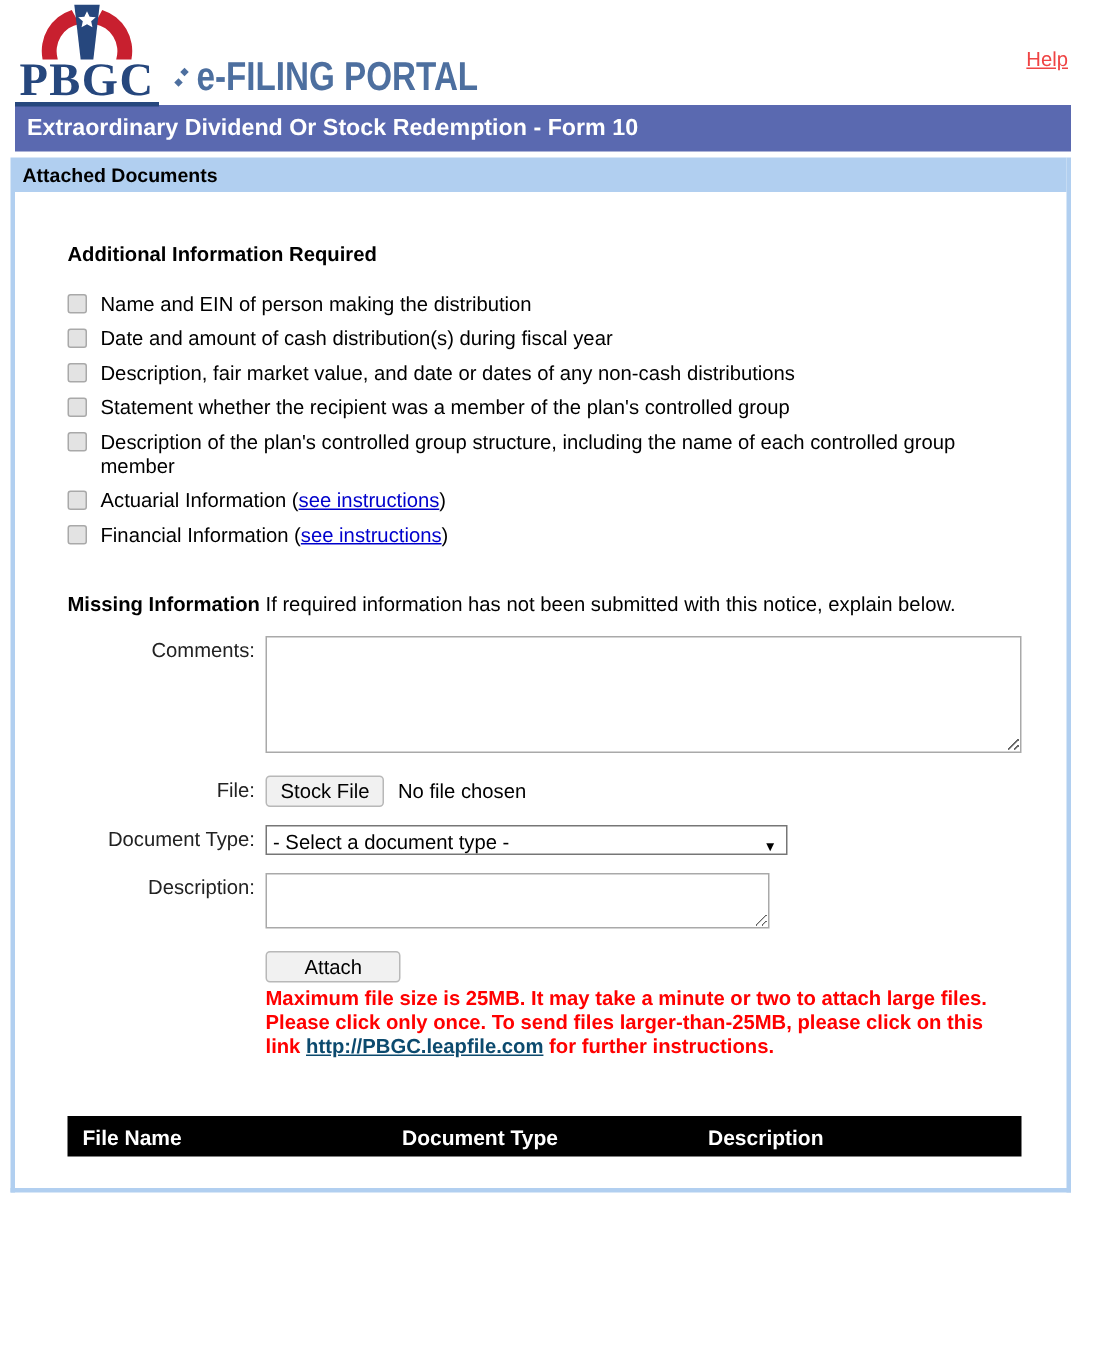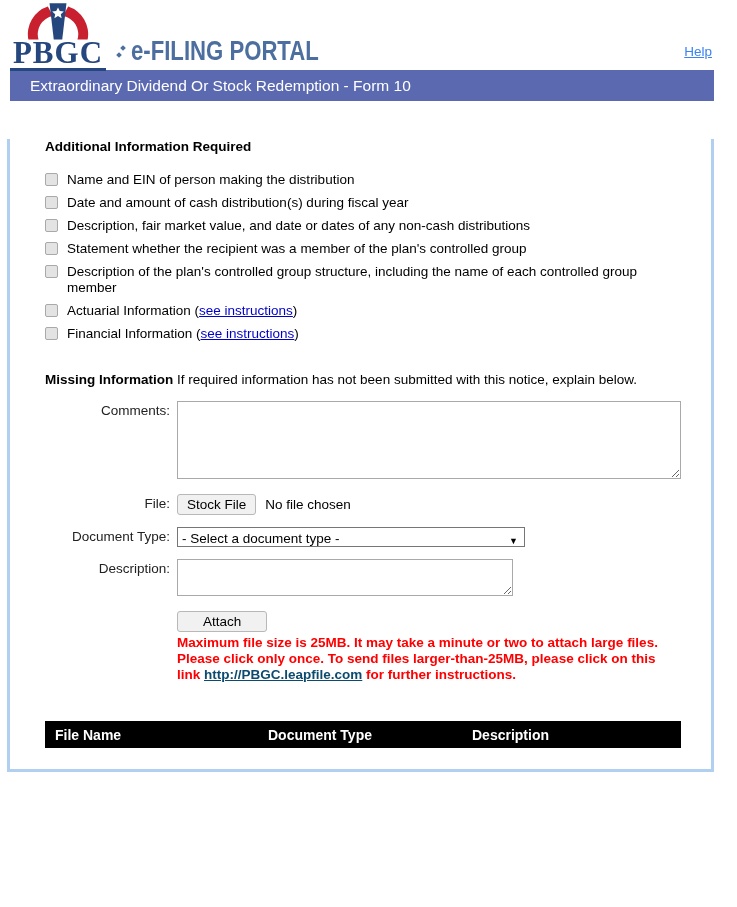--- a/index.html
+++ b/index.html
@@ -33,30 +33,30 @@
   .spark.s1 { left: 5px; top: 0; }
   .spark.s2 { left: 1px; top: 7px; }
   .portal-title {
     position: absolute; left: 131px; bottom: 5px;
     font-weight: 800; font-size: 27px; line-height: 27px;
     letter-spacing: 0px; color: #4d6f9f;
     transform: scaleX(0.82); transform-origin: left bottom;
     white-space: nowrap;
   }
   .help-link {
-    position: absolute; right: 25px; top: 44px;
-    color: #3b82f6; text-decoration: underline; font-size: 13.5px;
+    position: absolute; right: 25px; top: 32px;
+    color: #ef4444; text-decoration: underline; font-size: 13.5px;
   }
 
   
   .title-bar {
     margin-left: 10px; width: 704px; height: 31px;
     background: #5a69b0; color: #ffffff;
-    font-weight: normal; font-size: 15.5px; line-height: 31px;
-    padding-left: 20px;
+    font-weight: bold; font-size: 15.5px; line-height: 31px;
+    padding-left: 8px;
   }
   .bar-gap { height: 4px; }
 
   
   .container {
     margin-left: 7px; width: 707px;
     border: 3px solid #b1cff0; border-top: none;
     background: #ffffff;
     padding-bottom: 21px;
   }
@@ -143,20 +143,21 @@
       <span class="spark s2"></span>
   </span>
   <div class="portal-title">e-FILING PORTAL</div>
   <a class="help-link" href="#">Help</a>
 </div>
 
 <div class="title-bar">Extraordinary Dividend Or Stock Redemption - Form 10</div>
 <div class="bar-gap"></div>
 
 <div class="container">
+  <div class="section-bar">Attached Documents</div>
 
   <div class="content">
 
     <div class="add-info-heading">Additional Information Required</div>
 
     <div class="checklist">
         <div class="check-row">
           <span class="checkbox"></span>
           <span class="check-label">Name and EIN of person making the distribution</span>
         </div>

